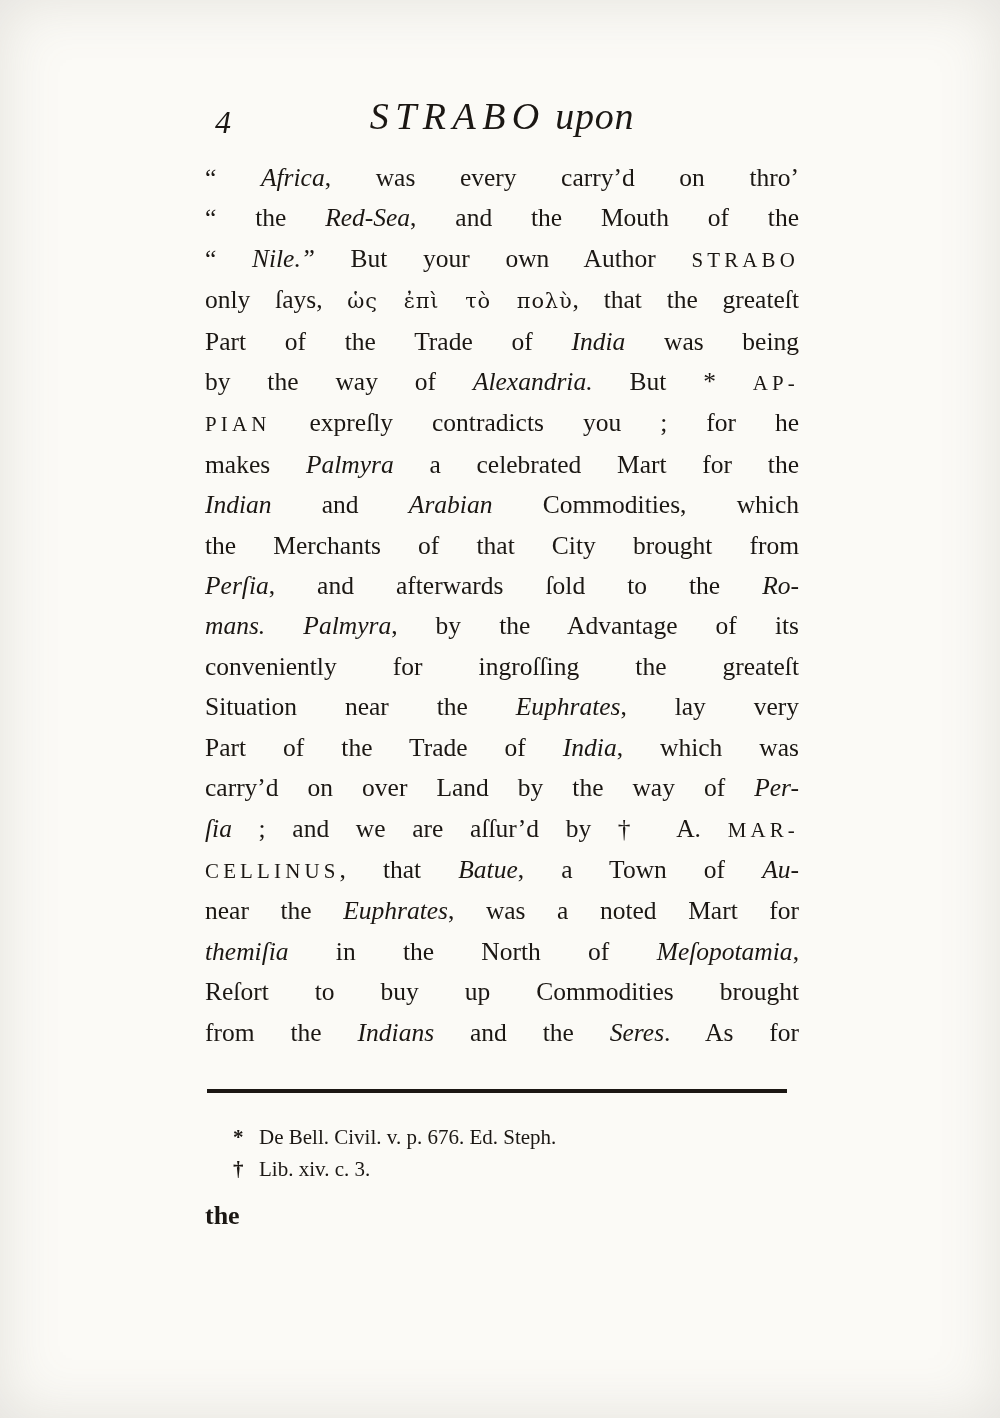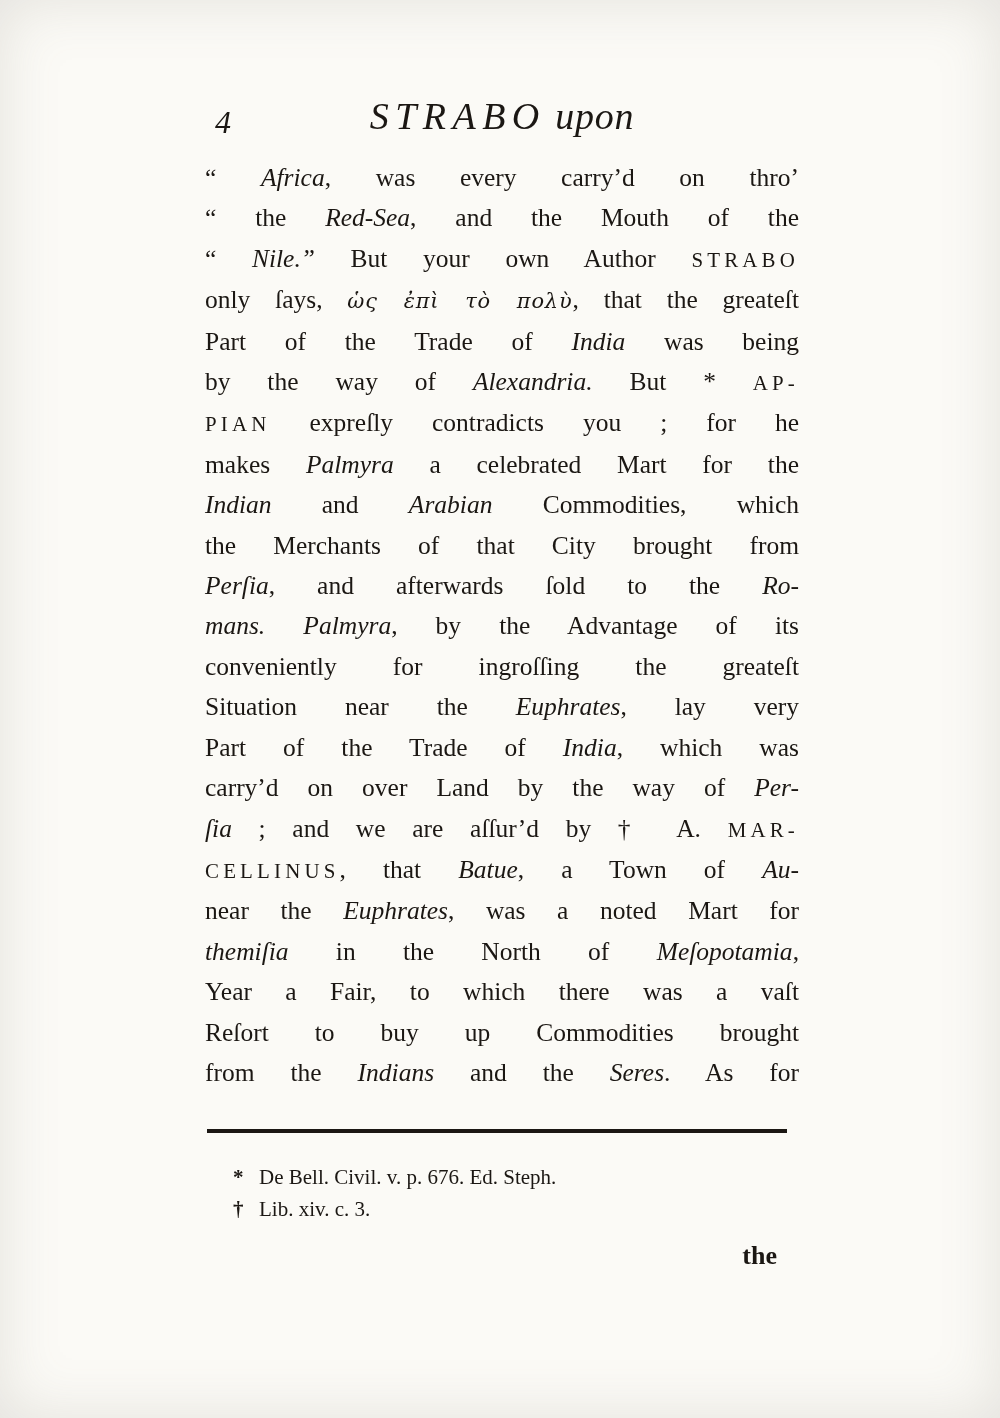--- a/index.html
+++ b/index.html
@@ -59,21 +59,20 @@
   .line {
     line-height: 40.4px;
     text-align: justify;
     text-align-last: justify;
     text-justify: inter-word;
     white-space: normal;
   }
   .seg-i { font-style: italic; }
   .seg-sc { font-size: 0.82em; letter-spacing: 0.2em; }
   .seg-g  {
-    font-style: italic;
     font-family: "DejaVu Serif", serif;
     font-size: 0.82em;
     letter-spacing: 0.04em;
   }
   .footnote-rule {
     margin-top: 36px;
     margin-left: 2px;
     width: 580px;
     height: 4px;
     background: #1b1713;
@@ -87,21 +86,21 @@
   .footnote {
     line-height: 32px;
   }
   .footnote .marker {
     display: inline-block;
     width: 26px;
     font-weight: bold;
   }
   .catchword-row {
     margin-top: 16px;
-    text-align: right;
+    text-align: left;
     padding-right: 22px;
     font-size: 26px;
     font-weight: 600;
   }
 </style>
 </head>
 <body>
 
 <div class="page">
   <div class="text-block">
@@ -127,21 +126,20 @@
         <div class="line"><span class="seg-i">Perſia</span><span class="seg-r">, and afterwards ſold to the </span><span class="seg-i">Ro-</span></div>
         <div class="line"><span class="seg-i">mans.</span><span class="seg-r"> </span><span class="seg-i">Palmyra</span><span class="seg-r">, by the Advantage of its</span></div>
         <div class="line"><span class="seg-r">conveniently for ingroſſing the greateſt</span></div>
         <div class="line"><span class="seg-r">Situation near the </span><span class="seg-i">Euphrates</span><span class="seg-r">, lay very</span></div>
         <div class="line"><span class="seg-r">Part of the Trade of </span><span class="seg-i">India</span><span class="seg-r">, which was</span></div>
         <div class="line"><span class="seg-r">carry’d on over Land by the way of </span><span class="seg-i">Per-</span></div>
         <div class="line"><span class="seg-i">ſia</span><span class="seg-r"> ; and we are aſſur’d by † A. </span><span class="seg-sc">MAR-</span></div>
         <div class="line"><span class="seg-sc">CELLINUS</span><span class="seg-r">, that </span><span class="seg-i">Batue</span><span class="seg-r">, a Town of </span><span class="seg-i">Au-</span></div>
         <div class="line"><span class="seg-r">near the </span><span class="seg-i">Euphrates</span><span class="seg-r">, was a noted Mart for</span></div>
         <div class="line"><span class="seg-i">themiſia</span><span class="seg-r"> in the North of </span><span class="seg-i">Meſopotamia</span><span class="seg-r">,</span></div>
-        <div class="line"><span class="seg-r">Year a Fair, to which there was a vaſt</span></div>
         <div class="line"><span class="seg-r">Reſort to buy up Commodities brought</span></div>
         <div class="line"><span class="seg-r">from the </span><span class="seg-i">Indians</span><span class="seg-r"> and the </span><span class="seg-i">Seres</span><span class="seg-r">. As for</span></div>
       </div>
 
     <div class="footnote-rule"></div>
 
     <div class="footnotes">
       <div class="footnote">
         <span class="marker">*</span><span>De Bell. Civil. v.  p. 676.  Ed. Steph.</span>
       </div>

